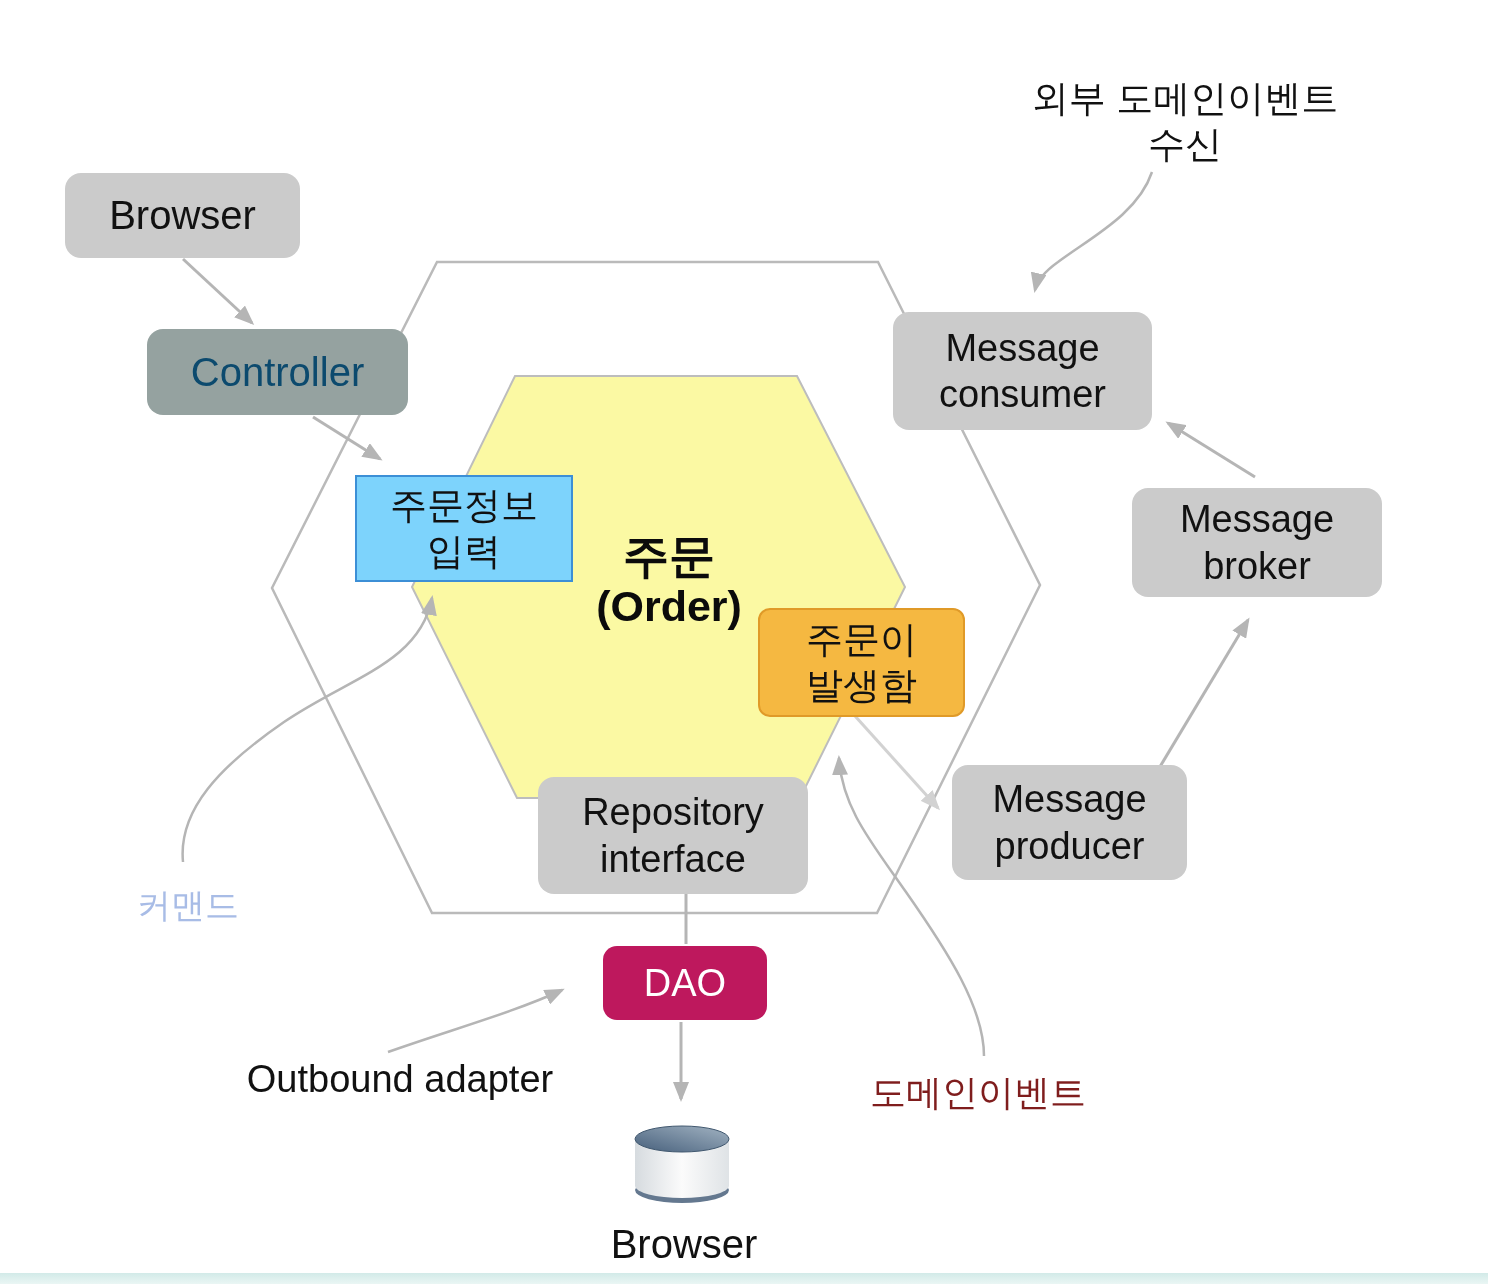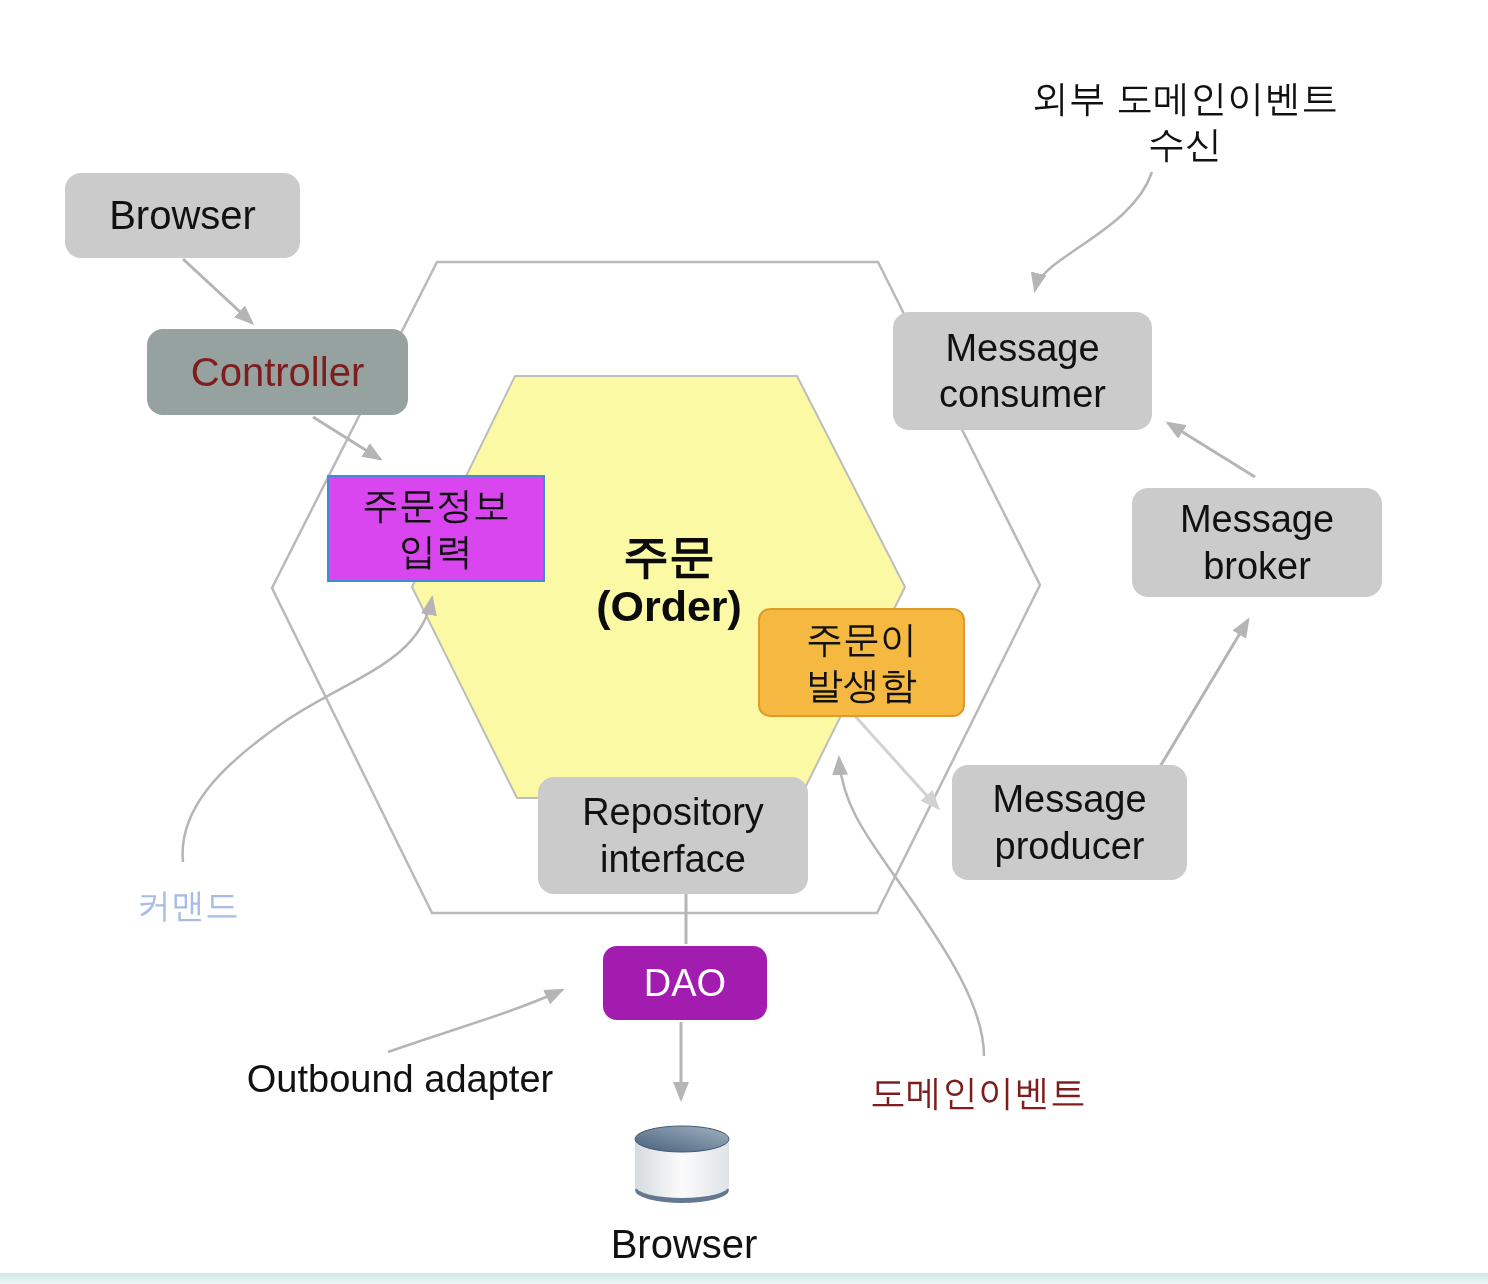--- a/index.html
+++ b/index.html
@@ -7,23 +7,23 @@
     position:relative;width:1488px;height:1284px;overflow:hidden;background:#ffffff;
     font-family:"Liberation Sans", sans-serif;
   }
   .underlay{position:absolute;left:0;top:0;}
   .box{
     position:absolute;display:flex;align-items:center;justify-content:center;
     text-align:center;white-space:pre-line;border-radius:16px;
     color:#111;line-height:1.22;
   }
   .box.gray{background:#cbcbcb;}
-  .box.slate{background:#95a2a0;color:#7f1d1d;}
-  .box.dao{background:#a21caf;color:#ffffff;border-radius:14px;}
-  .box.port-in{background:#d946ef;border:2px solid #3c8fd6;border-radius:0;}
+  .box.slate{background:#95a2a0;color:#0c4a6e;}
+  .box.dao{background:#be185d;color:#ffffff;border-radius:14px;}
+  .box.port-in{background:#7dd3fc;border:2px solid #3c8fd6;border-radius:0;margin-left:28px;}
   .box.event{background:#f5b841;border:2px solid #e09a28;border-radius:12px;}
   .label{
     position:absolute;white-space:pre-line;text-align:center;color:#111;line-height:1.25;
   }
   .hex-title{
     position:absolute;left:524px;top:531px;width:290px;text-align:center;
     font-weight:700;color:#0b0b0b;
   }
   .hex-title .l1{font-size:46px;line-height:1.1;}
   .hex-title .l2{font-size:43px;line-height:1.15;}

